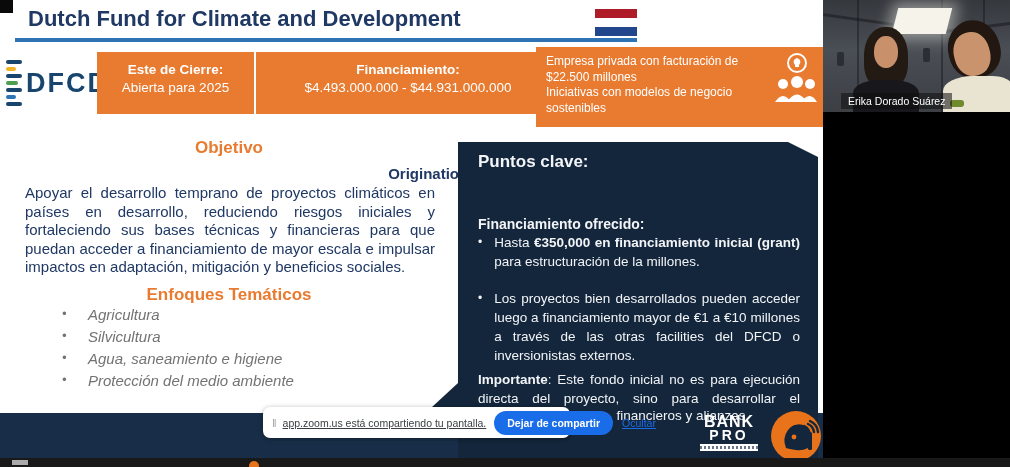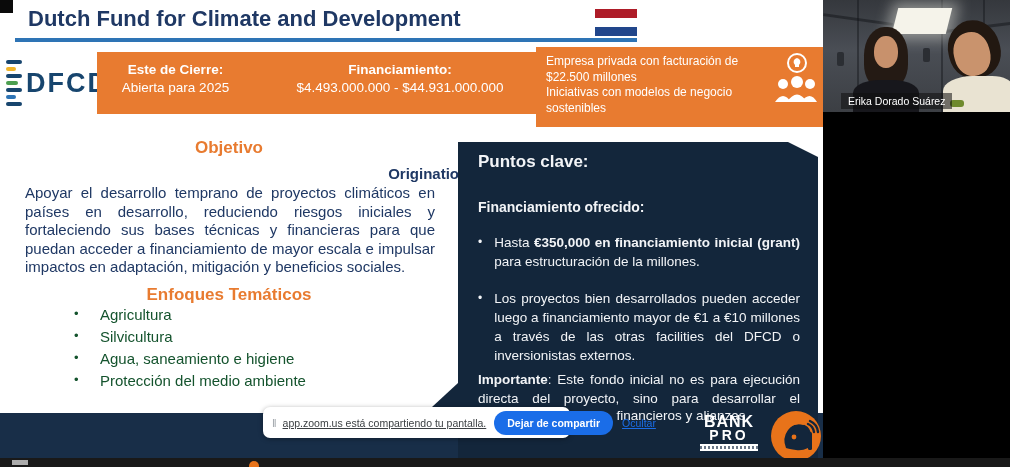--- a/index.html
+++ b/index.html
@@ -13,46 +13,46 @@
   #flag{position:absolute;left:595px;top:9px;width:42px;height:27px;}
   #flag div{height:9px;}
   
   #logo{position:absolute;left:6px;top:60px;display:flex;align-items:center;gap:4px;}
   #logo-bars{display:flex;flex-direction:column;gap:3px;}
   #logo-bars span{height:4px;border-radius:2px;}
   #logo-text{font-size:27px;font-weight:bold;color:#17456e;letter-spacing:2px;}
   
   .obox{position:absolute;background:#e87b30;color:#fff;text-align:center;padding-top:9px;box-sizing:border-box;}
   #obox-1{left:97px;top:52px;width:157px;height:62px;}
-  #obox-2{left:248px;top:52px;width:288px;height:62px;padding-left:16px;}
+  #obox-2{left:256px;top:52px;width:288px;height:62px;padding-left:16px;}
   #obox-3{left:536px;top:47px;width:287px;height:80px;text-align:left;padding:7px 56px 0 10px;}
   .obox .oh{font-size:13.5px;font-weight:bold;line-height:1.35;}
   .obox .ob{font-size:13.5px;line-height:1.35;}
   #obox-3 .oh{font-size:15px;}
   #obox-3 .ol{font-size:12px;line-height:1.3;}
   #obox3-icon{position:absolute;right:6px;top:5px;width:44px;height:56px;}
   
   .orange-h{position:absolute;left:0;width:458px;text-align:center;color:#e87b30;font-weight:bold;font-size:17px;}
   #objetivo-h{top:138px;}
   #enfoques-h{top:285px;}
   #orig-h{position:absolute;left:0;top:165px;width:524px;text-align:right;color:#1f3864;font-weight:bold;font-size:15px;}
   #objective-body{position:absolute;left:25px;top:184px;width:410px;color:#1f3864;font-size:15px;
                   line-height:18.5px;text-align:justify;}
-  #themes-list{position:absolute;left:74px;top:306px;margin:0;padding:0;list-style:none;color:#14532d;font-size:15px;}
+  #themes-list{position:absolute;left:62px;top:306px;margin:0;padding:0;list-style:none;color:#737373;font-size:15px;font-style:italic;}
   #themes-list li{margin-bottom:5px;padding-left:26px;position:relative;}
   #themes-list li::before{content:"•";position:absolute;left:0;top:0;font-size:13px;}
   
   #footer-bar{position:absolute;left:0;top:413px;width:823px;height:45px;background:#182e48;}
   
   #key-box{position:absolute;left:458px;top:142px;width:360px;height:318px;background:#13263b;color:#f2f4f7;
            clip-path:polygon(0 0,330px 0,360px 15px,360px 318px,0 318px);}
   #key-flare{position:absolute;left:432px;top:383px;width:26px;height:24px;background:#13263b;
              clip-path:polygon(100% 0,100% 100%,0 100%);}
   #kp-title{position:absolute;left:20px;top:10px;font-size:17px;font-weight:bold;}
-  #kp-sub{position:absolute;left:20px;top:57px;font-size:14px;font-weight:bold;}
+  #kp-sub{position:absolute;left:20px;top:74px;font-size:14px;font-weight:bold;}
   .kp-bullet{position:absolute;left:20px;width:322px;display:flex;gap:12px;font-size:13.5px;line-height:19px;}
   .kp-bullet .dot{flex:0 0 auto;font-size:12px;}
   .kp-bullet .bt{text-align:justify;}
   #kp-b1{top:91px;}
   #kp-b2{top:147px;}
   #kp-imp{position:absolute;left:20px;top:228px;width:322px;font-size:13.5px;line-height:19px;text-align:justify;}
   #kp-clip{position:absolute;left:130px;top:266px;font-size:13.5px;}
   b{font-weight:bold;}
   
   #bankpro{position:absolute;left:698px;top:414px;color:#fff;text-align:center;width:62px;}

